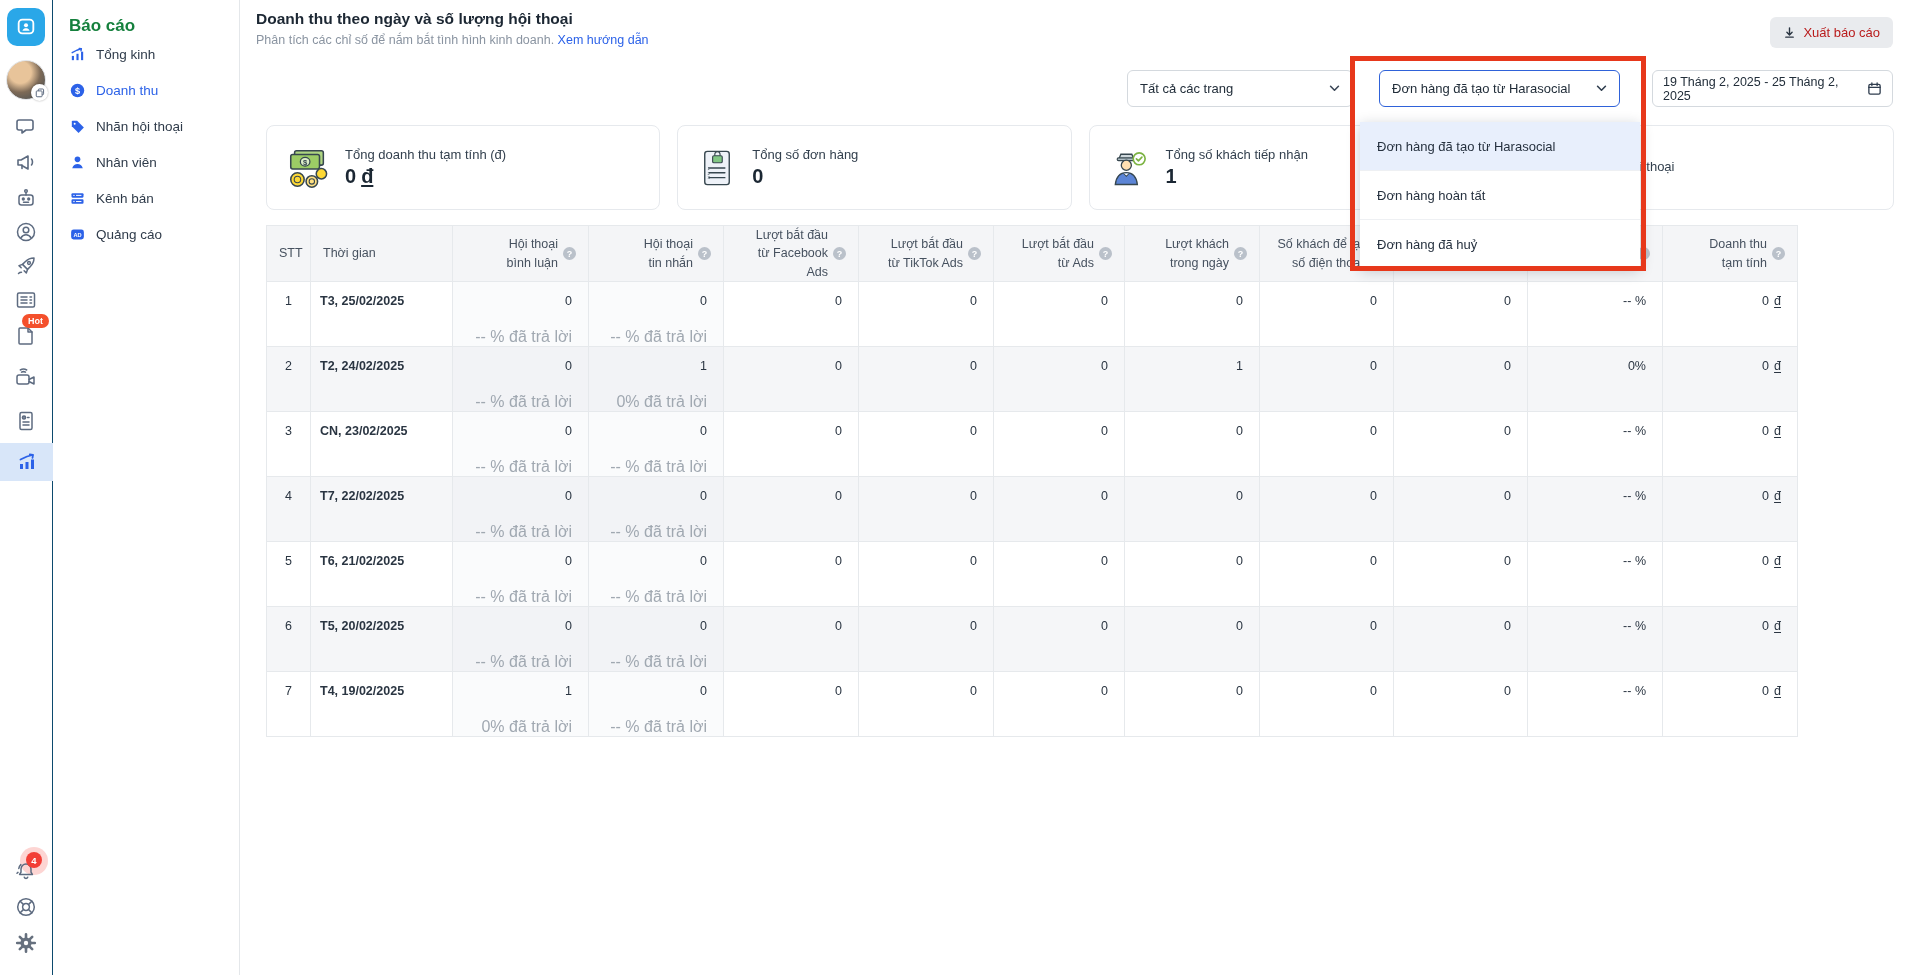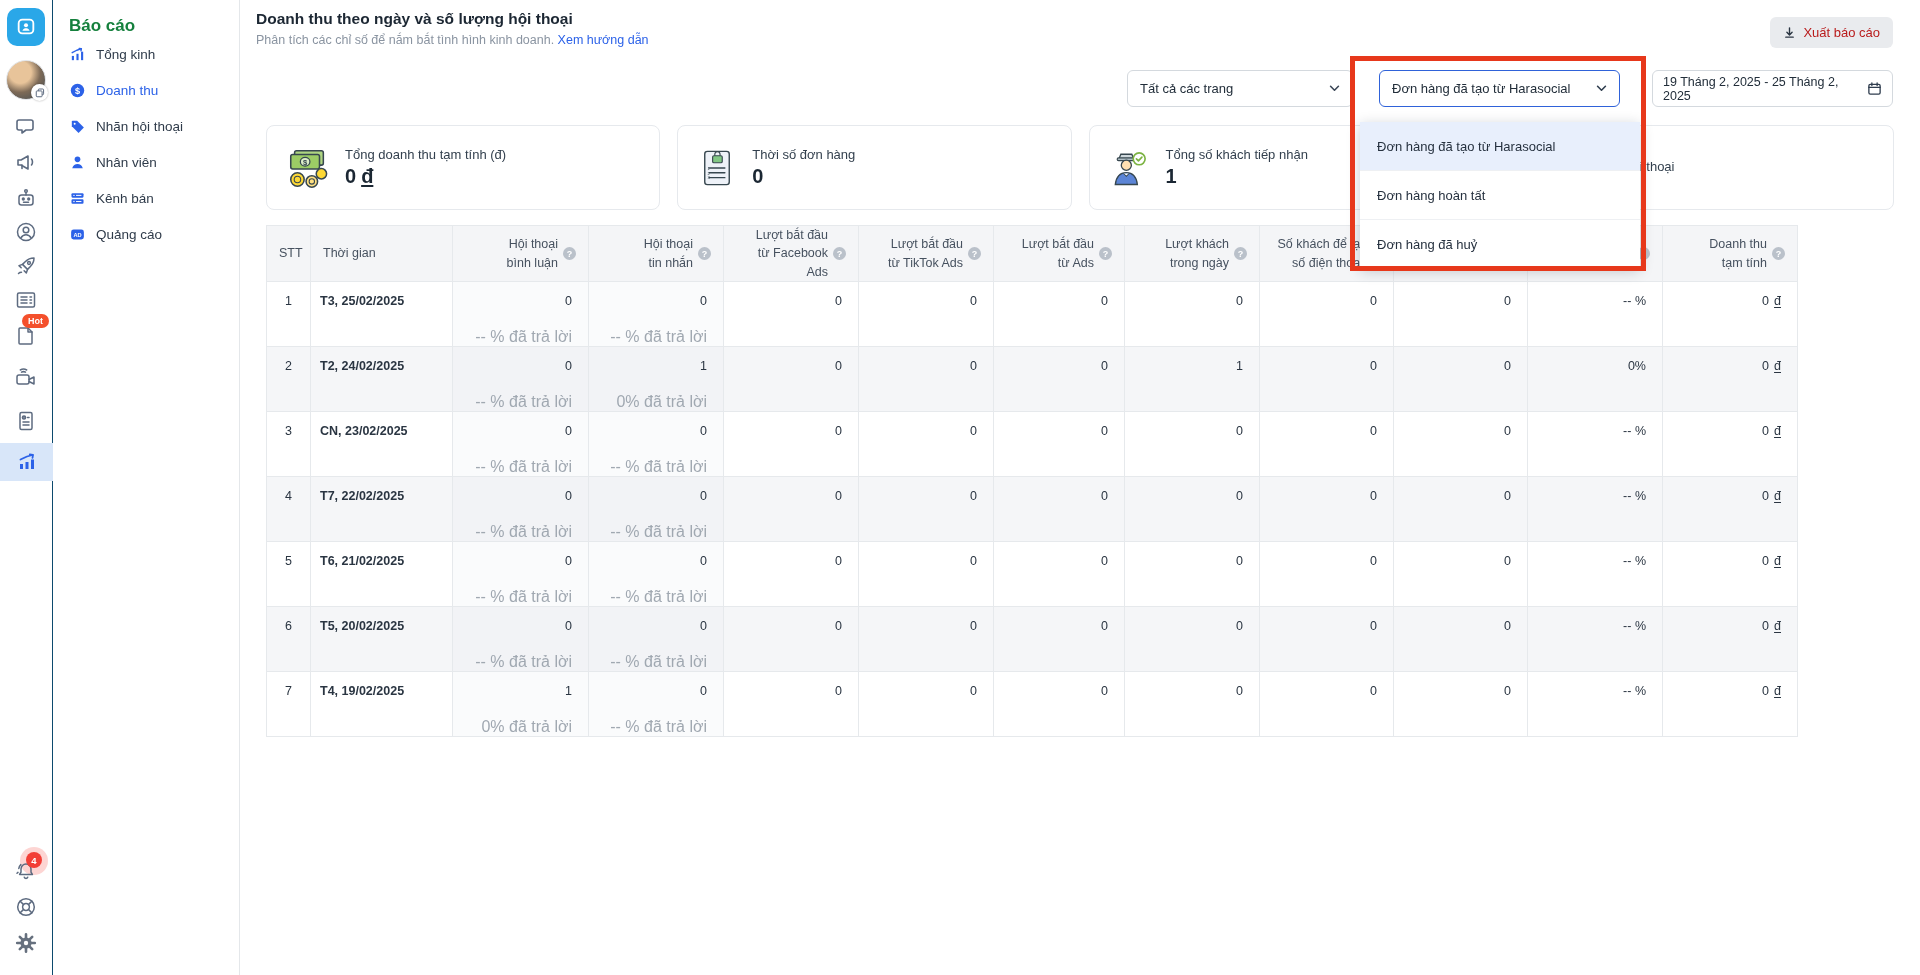--- a/index.html
+++ b/index.html
@@ -325,21 +325,21 @@
       <svg width="42" height="42" viewBox="0 0 48 48">
         <rect x="10" y="5" width="28" height="38" rx="3" fill="#eef2f8" stroke="#37474f" stroke-width="1.6"></rect>
         <rect x="19" y="10" width="11" height="8" rx="1.5" fill="#81c784" stroke="#37474f" stroke-width="1.3"></rect>
         <path d="M21.5 10v-1.6a3 3 0 0 1 6 0V10" fill="none" stroke="#37474f" stroke-width="1.3"></path>
         <path d="M15 24h18M15 29.5h18M15 35h18" stroke="#37474f" stroke-width="1.6" stroke-linecap="round"></path>
         <text x="13" y="26" font-size="5" fill="#37474f" font-family="Liberation Sans,DejaVu Sans,sans-serif">1</text>
         <text x="13" y="31.5" font-size="5" fill="#37474f" font-family="Liberation Sans,DejaVu Sans,sans-serif">2</text>
         <text x="13" y="37" font-size="5" fill="#37474f" font-family="Liberation Sans,DejaVu Sans,sans-serif">3</text>
       </svg>
       <div class="card-tx">
-        <div class="card-label">Thời số đơn hàng</div>
+        <div class="card-label">Tổng số đơn hàng</div>
         <div class="card-value"><span>0</span></div>
       </div>
     </div>
 
     <div class="card">
       <svg width="44" height="44" viewBox="0 0 48 48">
         <path d="M12 14h16l-2-5H14z" fill="#cfd8dc" stroke="#37474f" stroke-width="1.4"></path>
         <rect x="10" y="13" width="20" height="3" rx="1.5" fill="#b0bec5" stroke="#37474f" stroke-width="1.2"></rect>
         <circle cx="20" cy="21" r="5.5" fill="#ffe0b2" stroke="#37474f" stroke-width="1.4"></circle>
         <path d="M8 42c1-9 5-13 12-13s11 4 12 13z" fill="#5c85d6" stroke="#37474f" stroke-width="1.5"></path>

